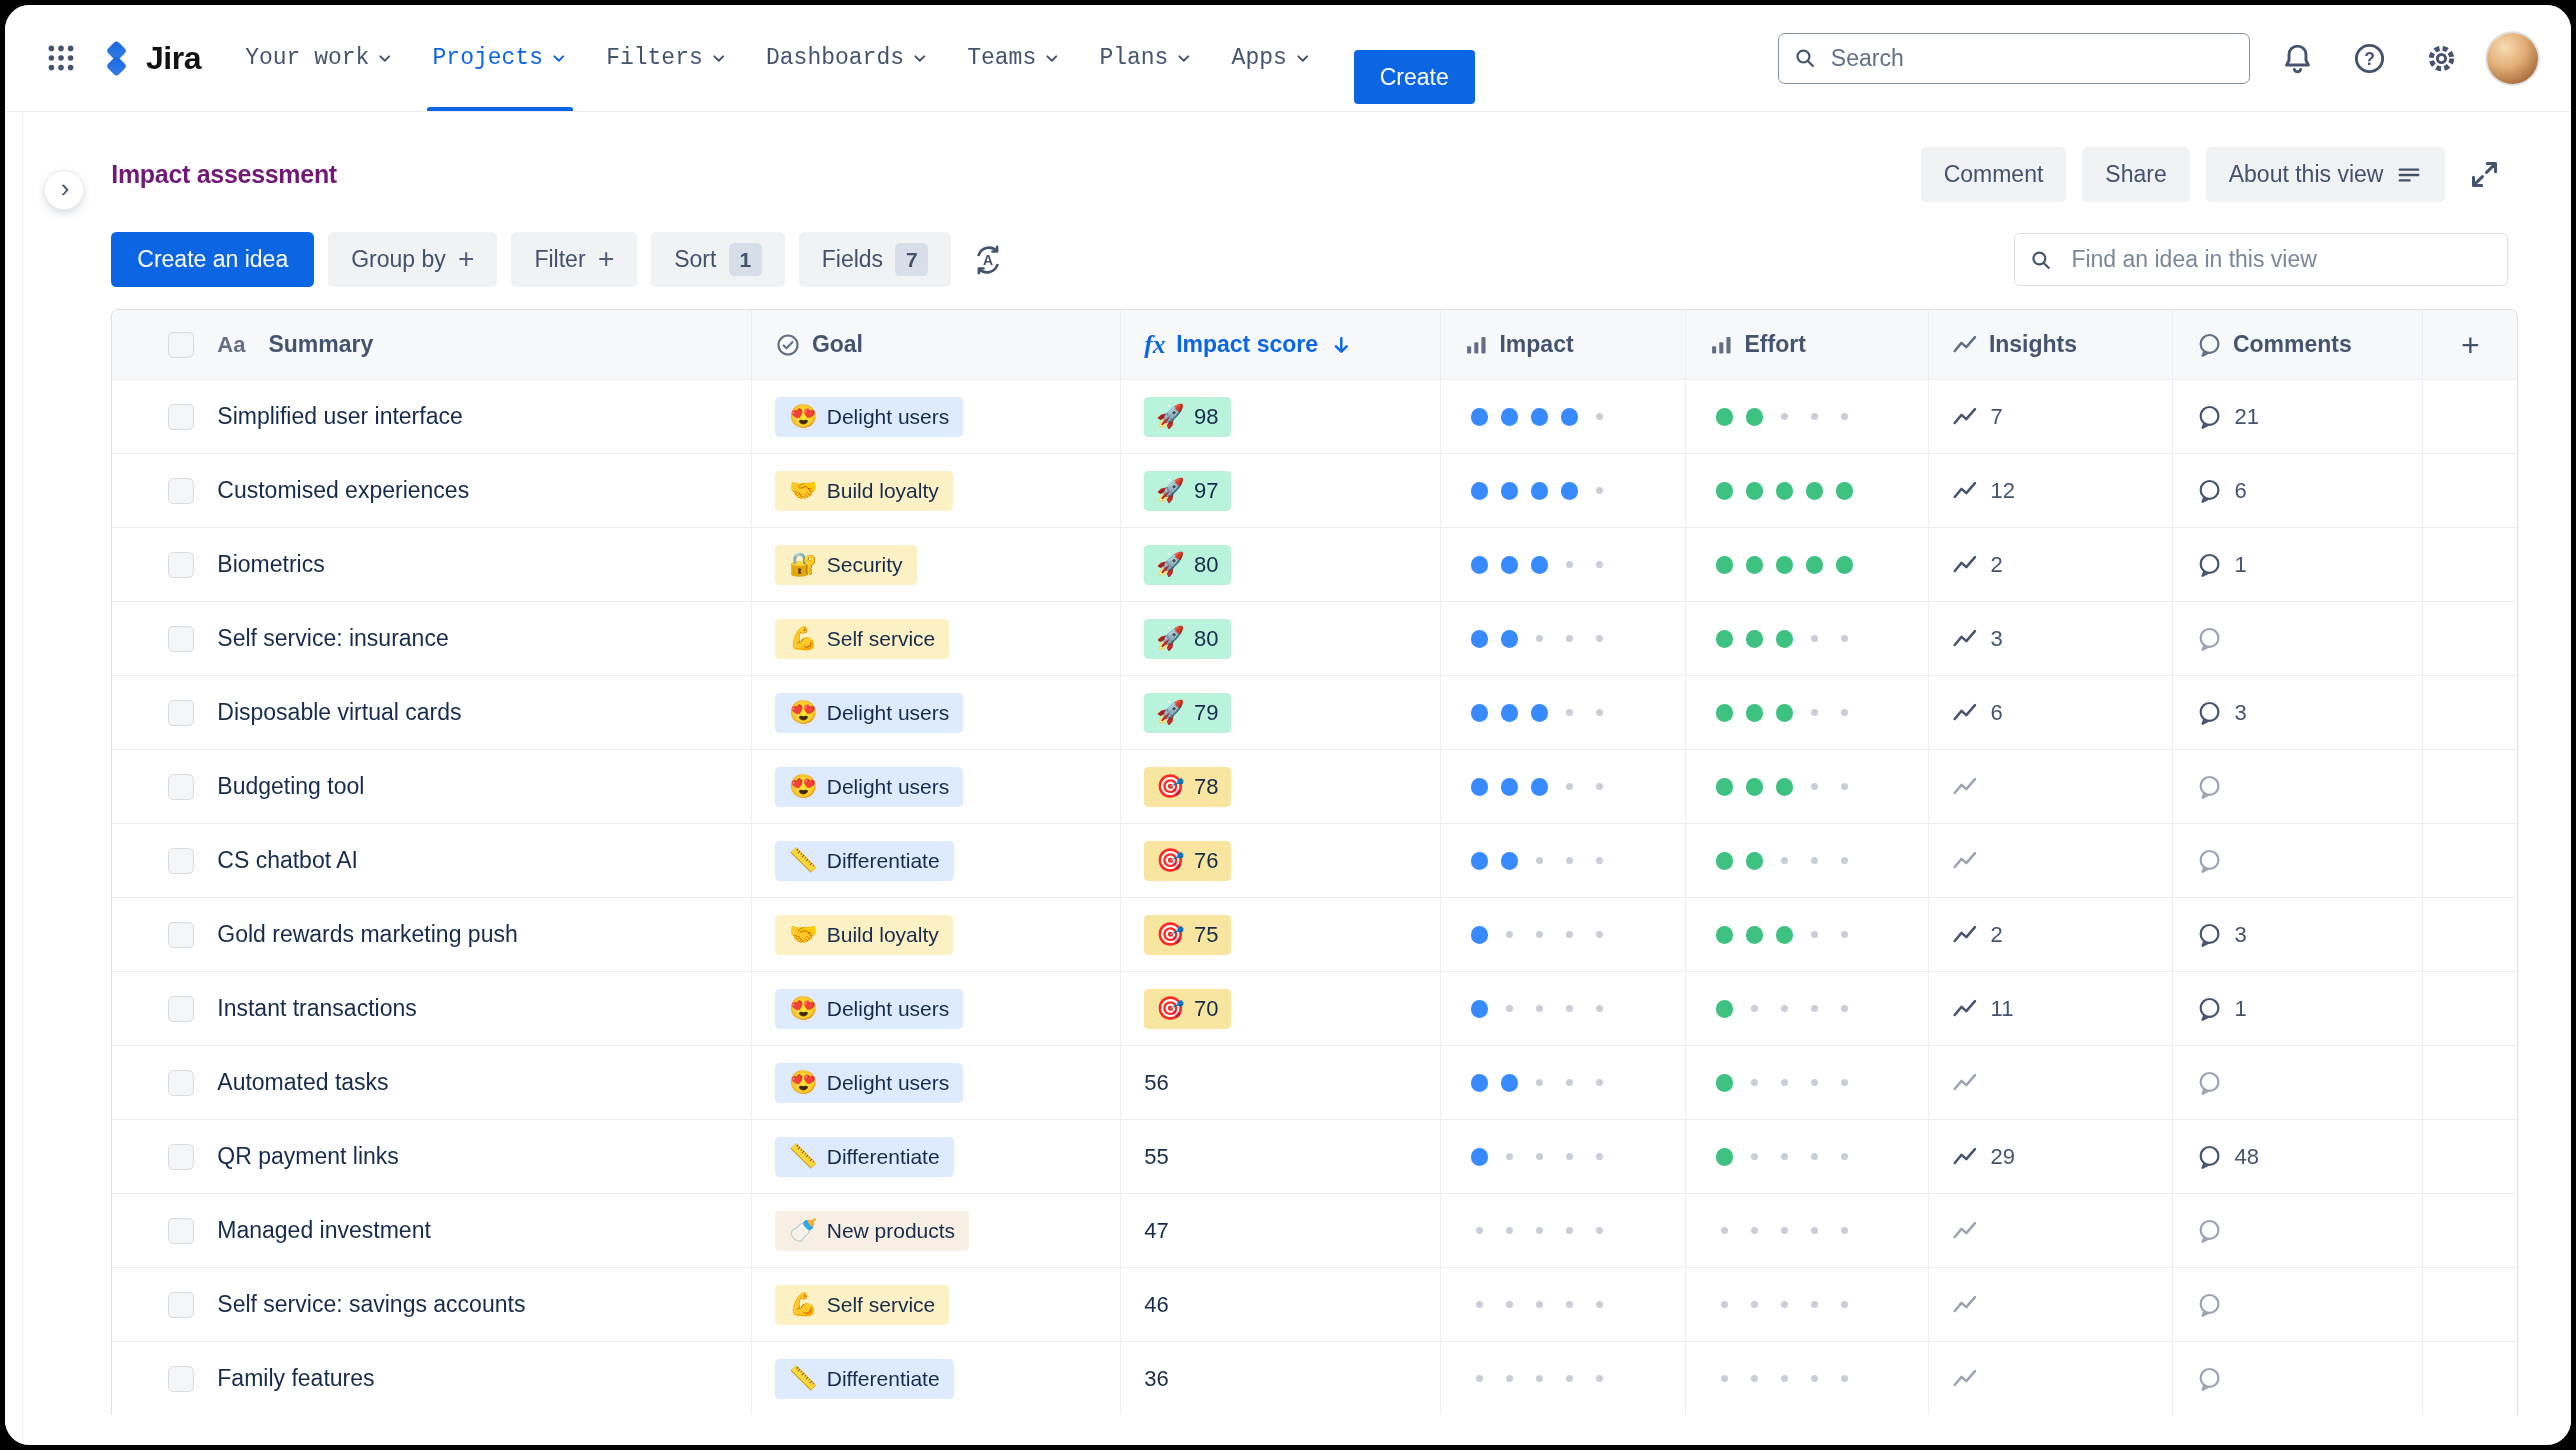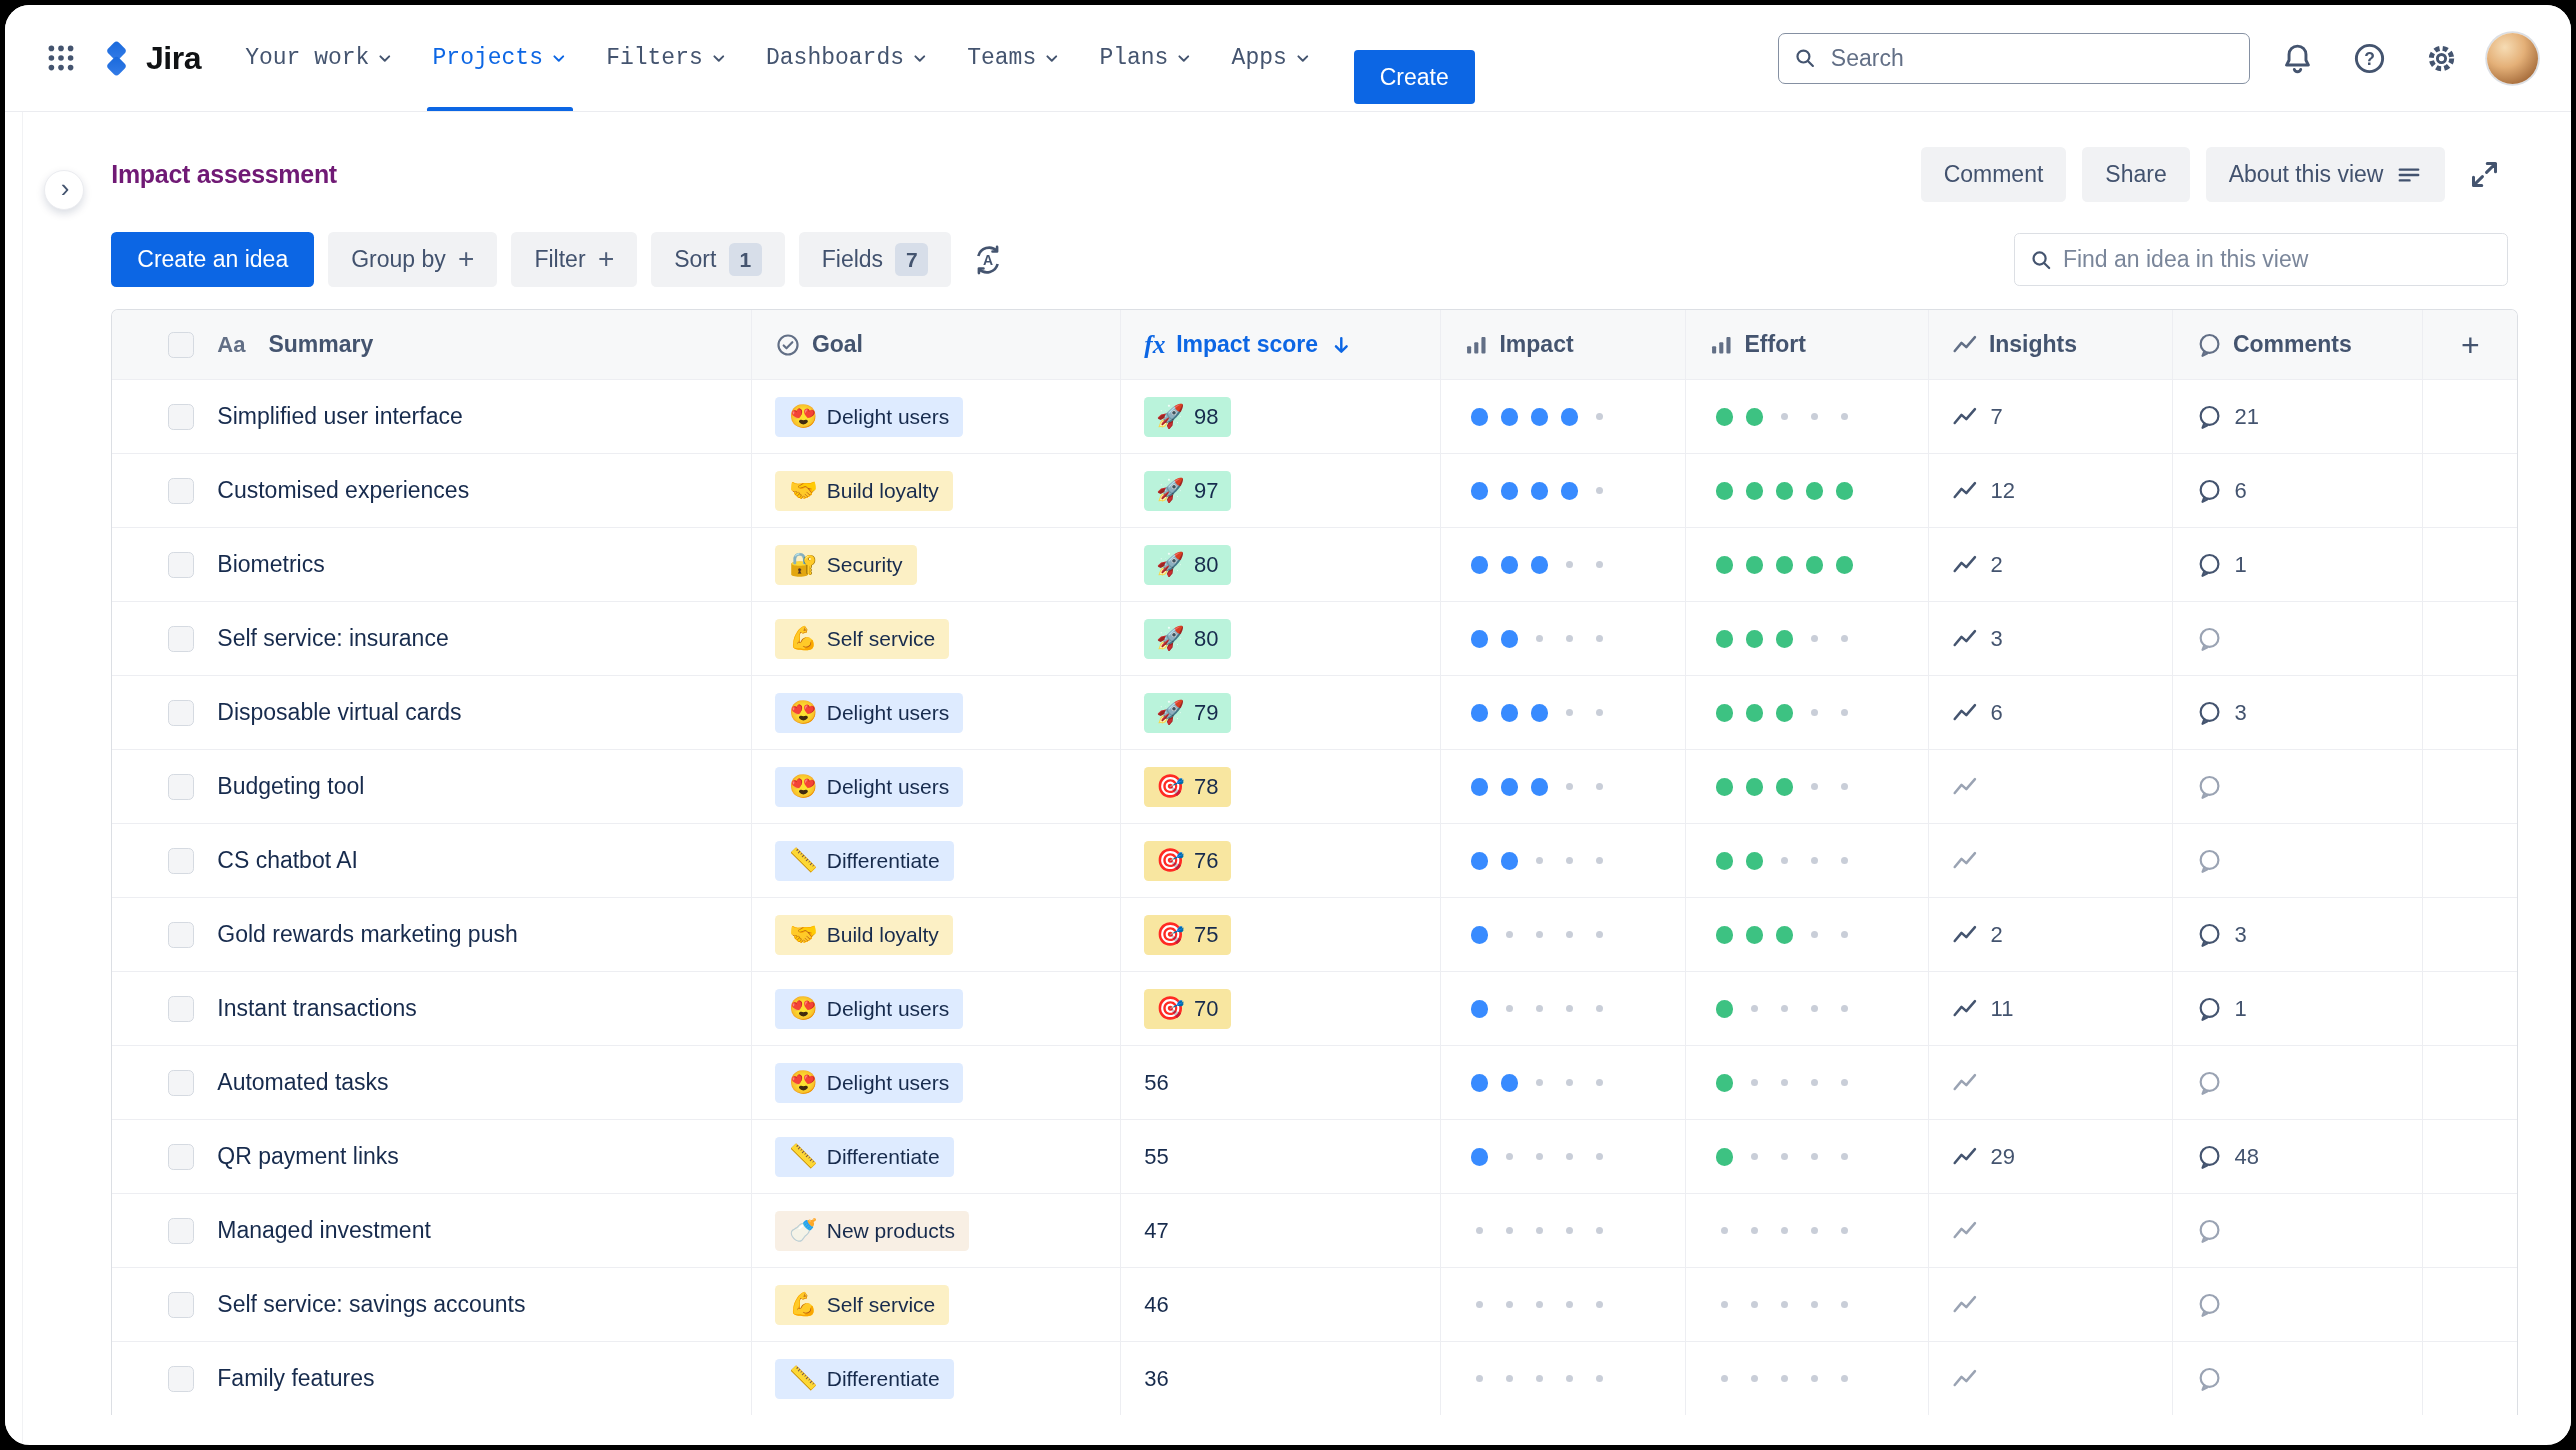--- a/index.html
+++ b/index.html
@@ -30,21 +30,21 @@
   .page-header{display:flex;align-items:center;padding:35px 63px 0 106px;}
   .page-title{flex:1;margin:0;font-size:25px;font-weight:600;color:#701a75;letter-spacing:-0.3px;}
   .header-actions{display:flex;align-items:center;gap:16px;}
   .btn-subtle{display:flex;align-items:center;gap:12.3px;height:55px;padding:0 23px;background:#F1F2F4;border:none;border-radius:5.3px;font-family:inherit;font-size:23px;font-weight:500;color:#42526E;cursor:pointer;}
   .btn-ghost{background:none;border:none;padding:7px;color:#44546F;cursor:pointer;display:flex;align-items:center;}
 
   .toolbar{display:flex;align-items:center;gap:14px;padding:30px 63px 0 106px;}
   .btn-primary{height:55px;padding:8px 26px;background:#0C66E4;color:#fff;border:none;border-radius:5.3px;font-family:inherit;font-size:23px;font-weight:500;cursor:pointer;}
   .plus-glyph{font-size:28px;color:#505F79;line-height:1;margin-top:-2.6px;}
   .count-badge{min-width:33px;height:33px;display:flex;align-items:center;justify-content:center;background:#D7DEE9;border-radius:5.3px;font-size:21px;font-weight:600;color:#44546F;padding:0 7px;}
-  .find-box{margin-left:auto;display:flex;align-items:center;gap:8px;width:494px;height:53px;border:1.8px solid #DCDFE4;border-radius:5.3px;padding:0 14px;background:#fff;}
+  .find-box{margin-left:auto;display:flex;align-items:center;gap:17px;width:494px;height:53px;border:1.8px solid #DCDFE4;border-radius:5.3px;padding:0 14px;background:#fff;}
   .find-box input{border:none;outline:none;width:100%;font-family:inherit;font-size:23px;color:#172B4D;background:transparent;}
   .find-box input::placeholder{color:#7A869A;}
 
   
   .table{margin:22px 0 0 106px;width:2407px;border:1.8px solid #DCDFE4;border-bottom:none;border-radius:7px 7px 0 0;overflow:hidden;background:#fff;}
   .thead,.trow{display:grid;grid-template-columns:639px 369px 320px 245px 243px 244px 250px 1fr;}
   .thead{background:#F7F8F9;height:69px;}
   .trow{height:74px;border-top:1.8px solid #EDEEF2;background:#fff;}
   .cell{display:flex;align-items:center;padding:0 23px;border-left:1.8px solid #EDEEF2;min-width:0;gap:10.6px;overflow:hidden;}
   .cell:first-child{border-left:none;}

